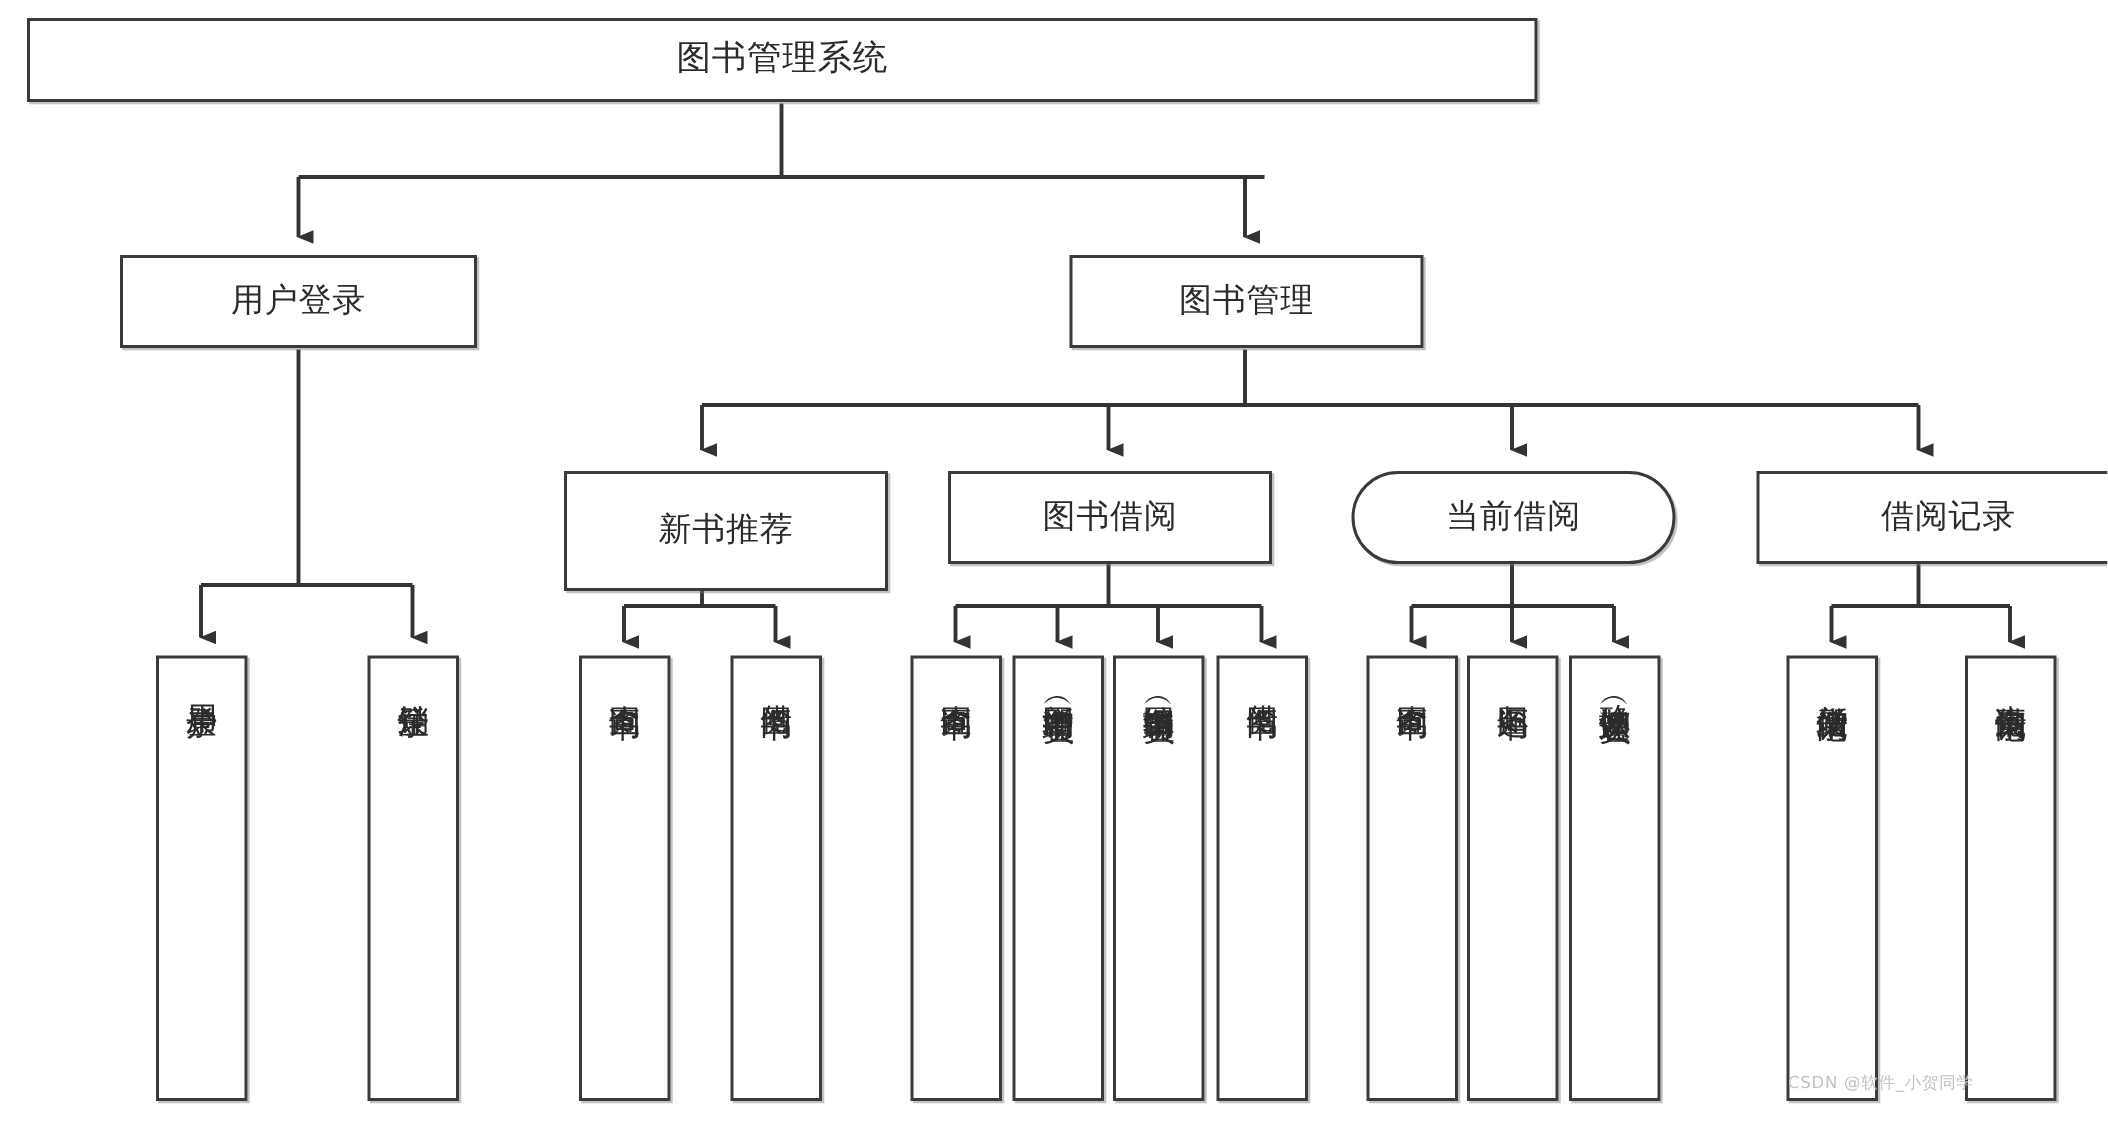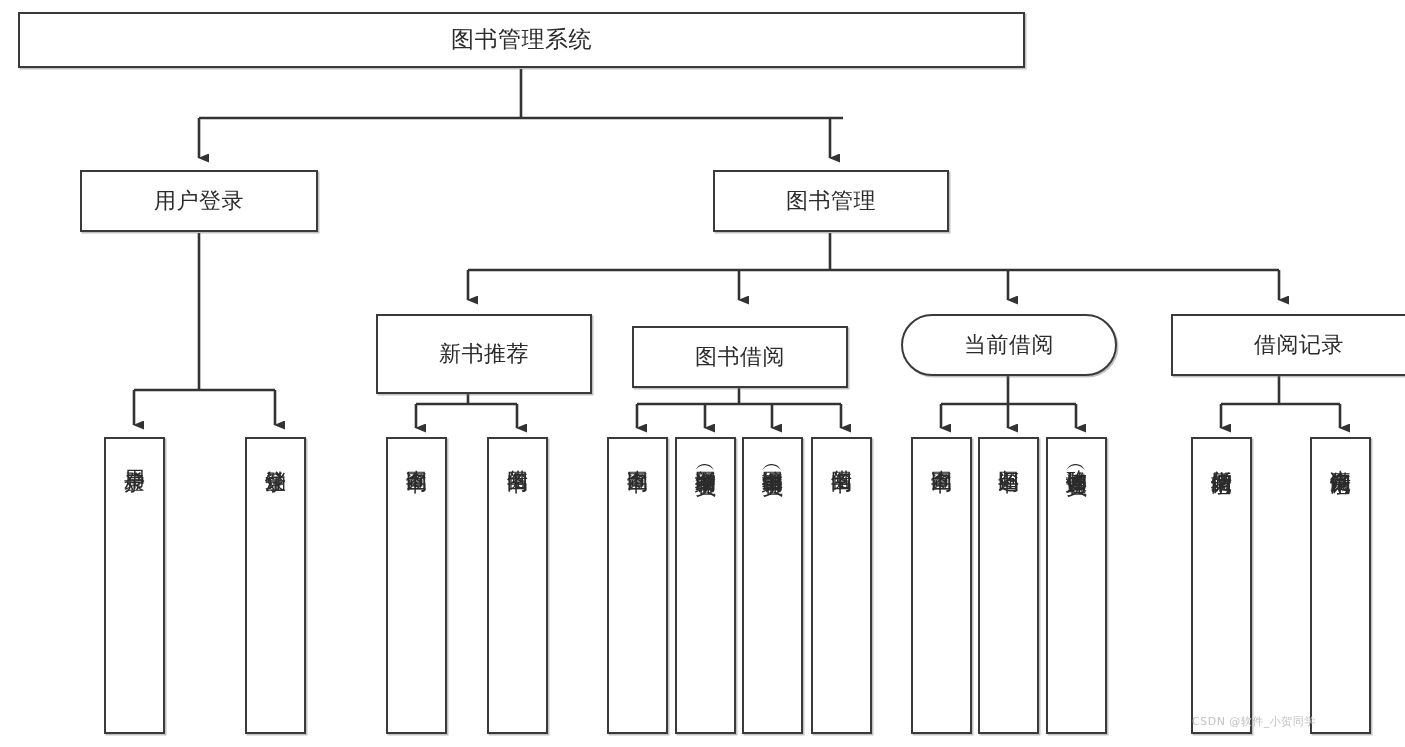--- a/index.html
+++ b/index.html
@@ -134,21 +134,21 @@
   <div class="node horiz" style="left:80px; top:170px; width:238px; height:62px;">
     <span class="node-label">用户登录</span>
   </div>
   <div class="node horiz" style="left:713px; top:170px; width:236px; height:62px;">
     <span class="node-label">图书管理</span>
   </div>
 
   <div class="node horiz" style="left:376px; top:314px; width:216px; height:80px;">
     <span class="node-label">新书推荐</span>
   </div>
-  <div class="node horiz" style="left:632px; top:314px; width:216px; height:62px;margin-top:12px;">
+  <div class="node horiz" style="left:632px; top:314px; width:216px; height:62px;">
     <span class="node-label">图书借阅</span>
   </div>
   <div class="node horiz" style="left:901px; top:314px; width:216px; height:62px;border-radius:31px;">
     <span class="node-label">当前借阅</span>
   </div>
   <div class="node horiz" style="left:1171px; top:314px; width:256px; height:62px;">
     <span class="node-label">借阅记录</span>
   </div>
 
   <div class="node vert" style="left:104px; top:437px; width:61px; height:297px;">

